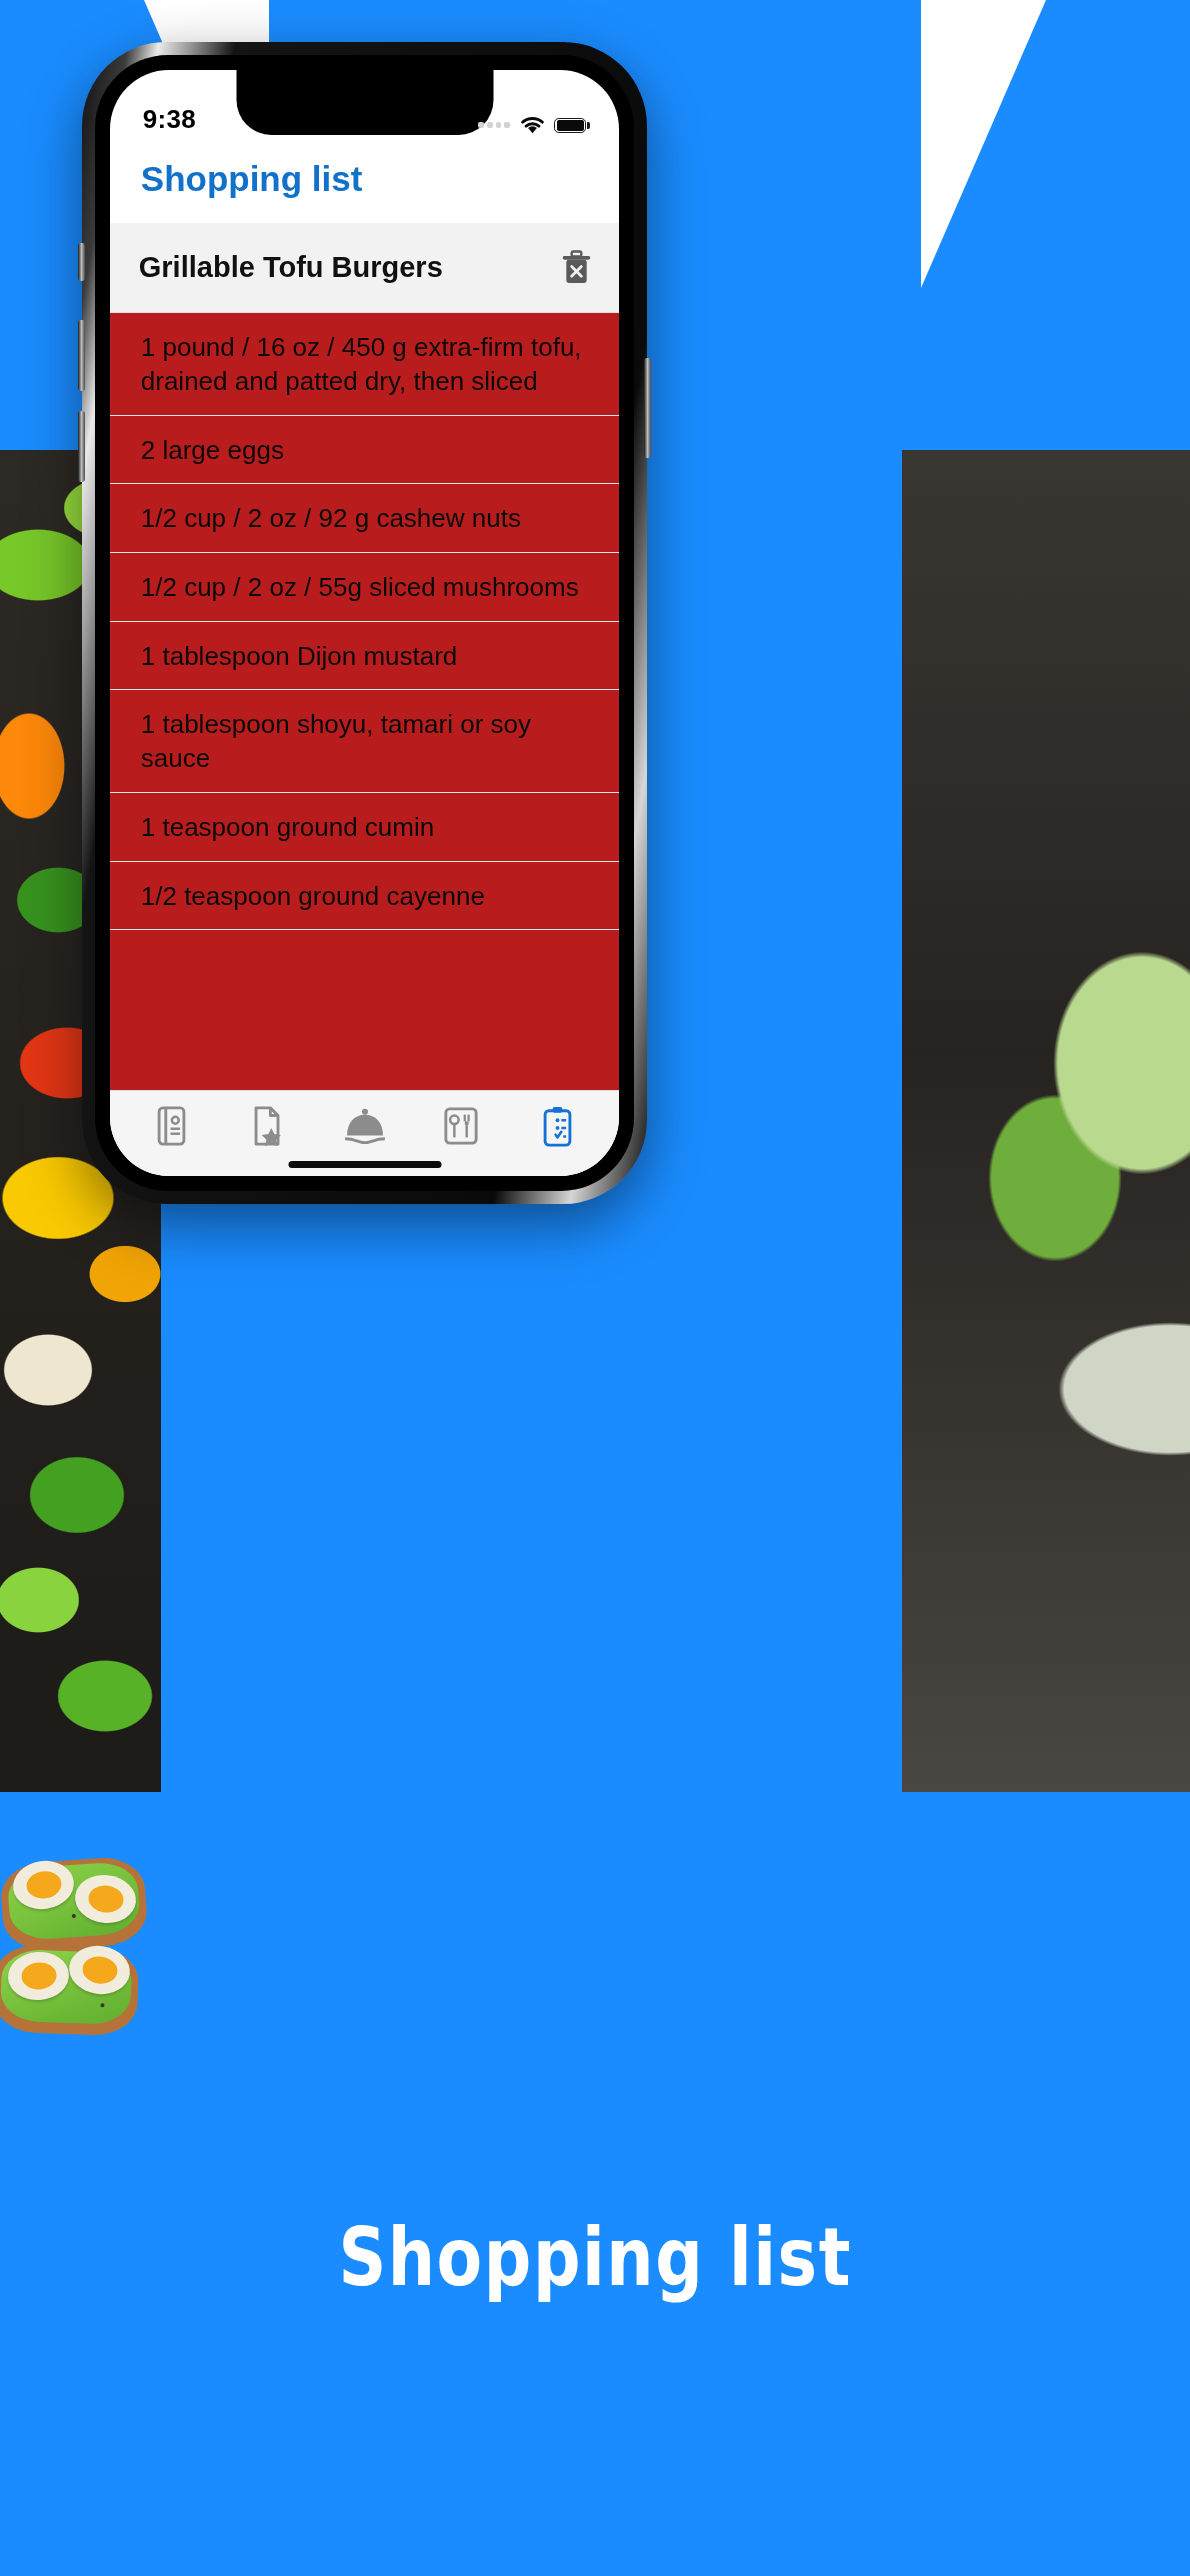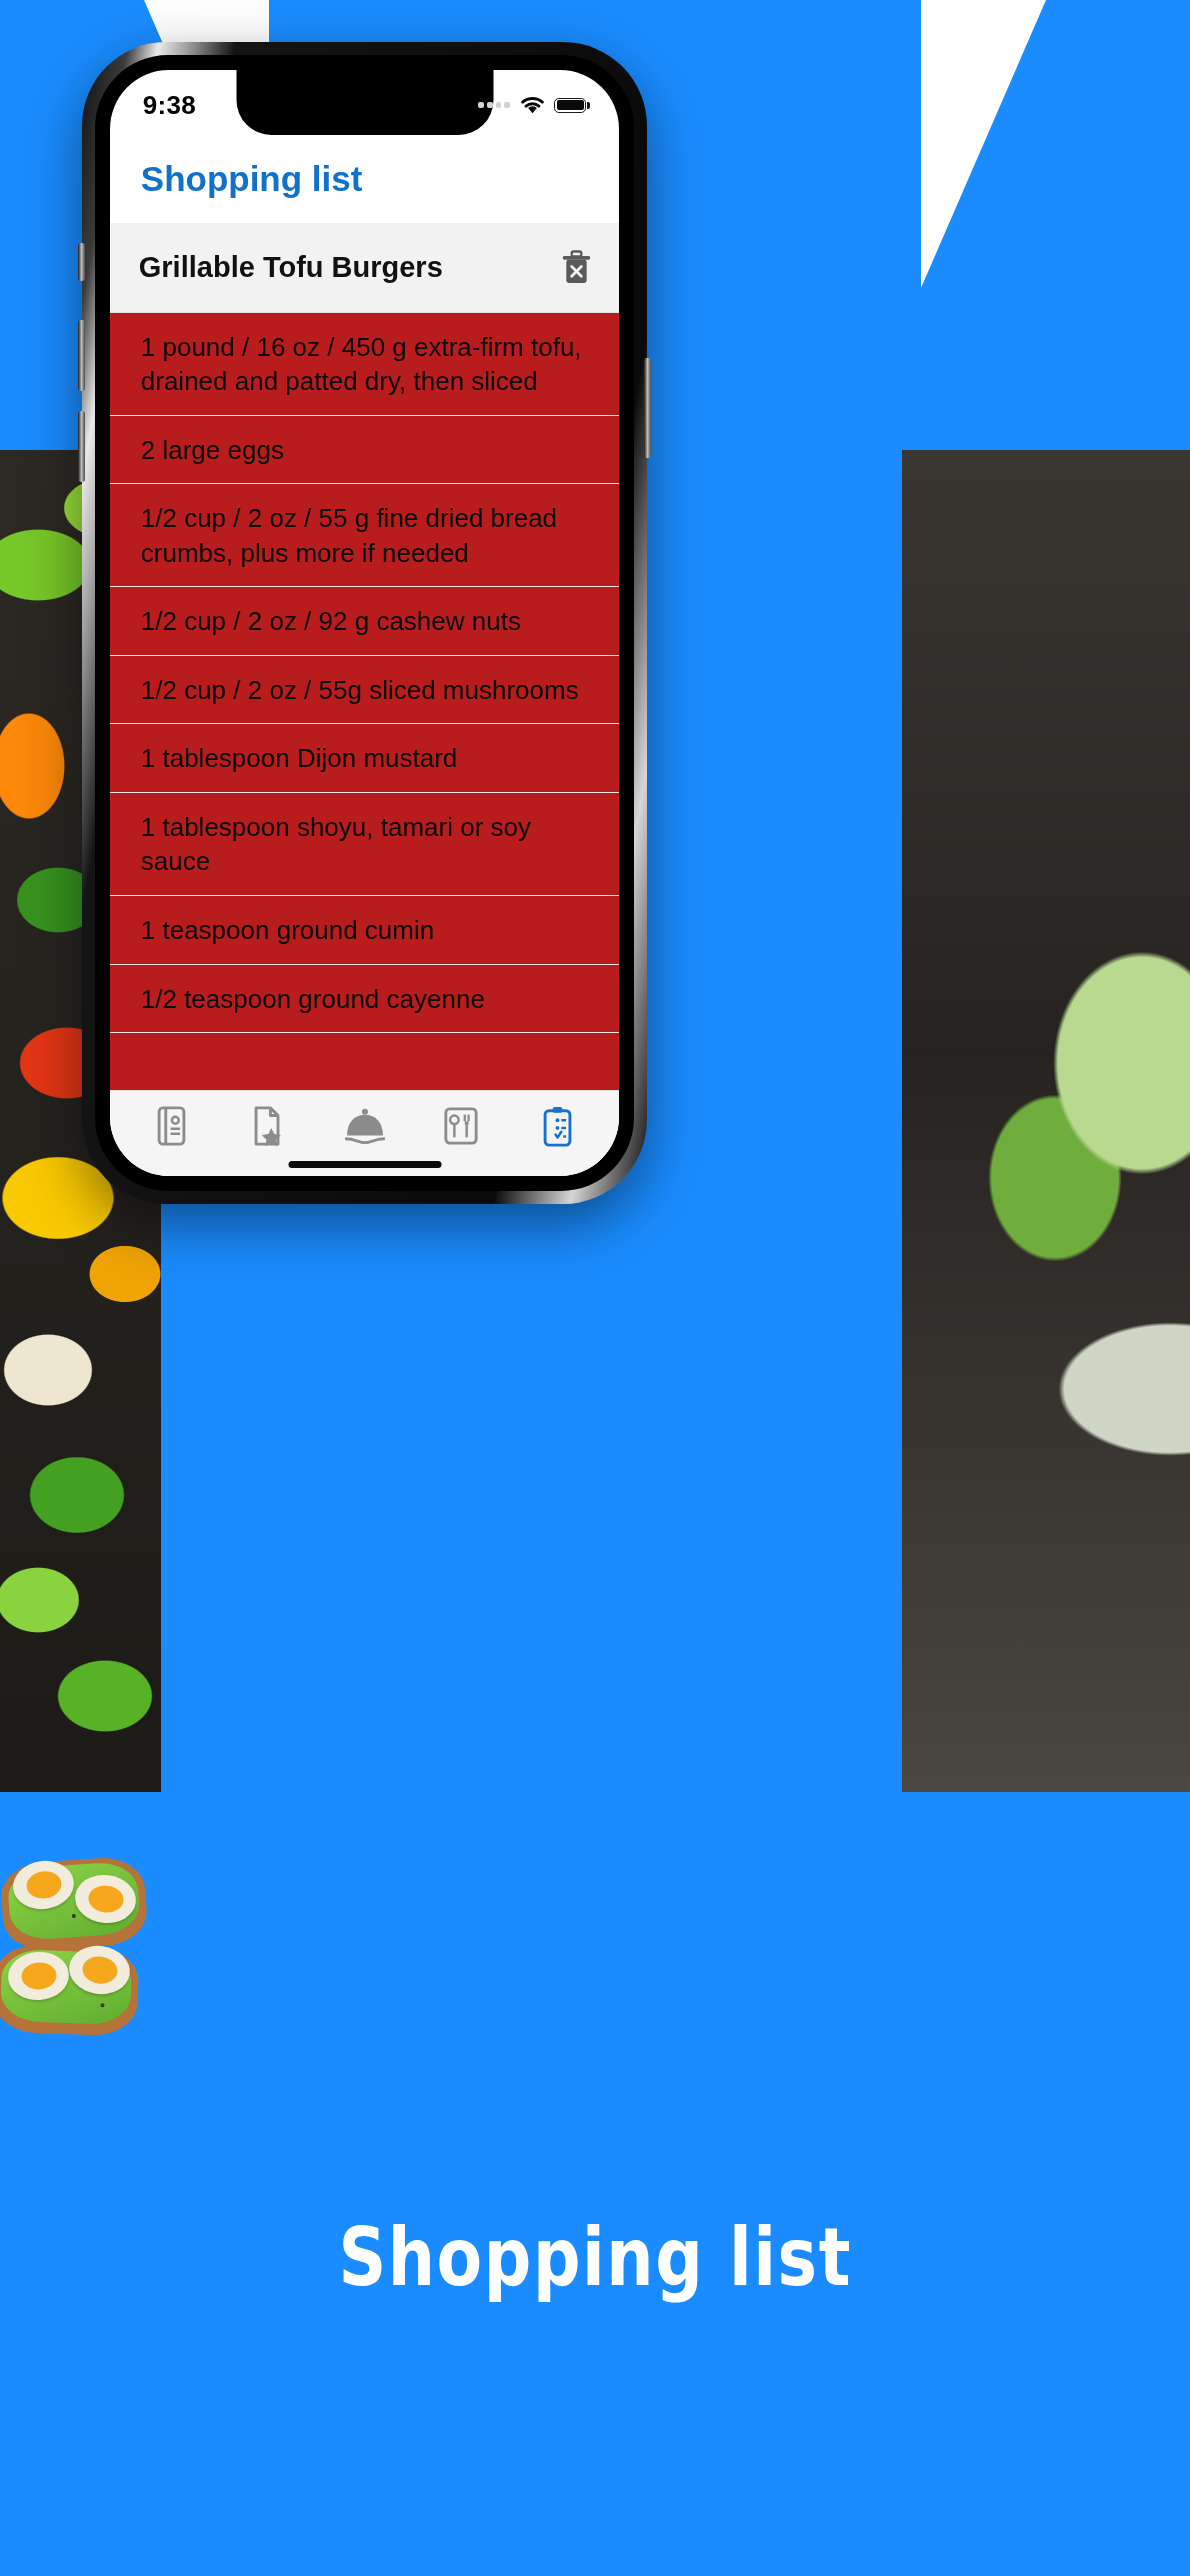--- a/index.html
+++ b/index.html
@@ -86,21 +86,21 @@
   
   .notch{
     position:absolute;left:50%;transform:translateX(-50%);top:0;
     width:257px;height:65px;background:#000;
     border-bottom-left-radius:35px;border-bottom-right-radius:35px;z-index:5;
   }
 
   
   .statusbar{
     position:absolute;left:0;right:0;top:0;height:65px;
-    display:flex;align-items:center;justify-content:space-between;
+    display:flex;align-items:flex-end;justify-content:space-between;
     padding:0 33px;box-sizing:border-box;z-index:6;
   }
   .sb-time{font-size:26px;font-weight:bold;color:#000;letter-spacing:0.3px;margin-top:5.8px;}
   .sb-right{display:flex;align-items:center;gap:8.6px;margin-top:5.8px;}
   .sig-dots{display:flex;gap:2.9px;align-items:flex-end;}
   .sig-dots i{width:5.8px;height:5.8px;border-radius:1.9px;background:#d2d2d2;display:block;}
   .battery{
     width:32px;height:15.3px;border:1.9px solid #1a1a1a;border-radius:4.8px;
     position:relative;box-sizing:border-box;padding:1.4px;
   }
@@ -245,21 +245,20 @@
               <rect x="2" y="6" width="28" height="4" rx="1.5" fill="#5a5a5a"></rect>
               <rect x="5.5" y="10" width="21" height="24" rx="2.5" fill="#5a5a5a"></rect>
               <path d="M11 17 L21 27 M21 17 L11 27" stroke="#f2f2f2" stroke-width="2.8" stroke-linecap="round"></path>
             </svg>
           </div>
         </div>
 
         <div class="list">
           <div class="row">1 pound / 16 oz / 450 g extra-firm tofu, drained and patted dry, then sliced</div>
           <div class="row">2 large eggs</div>
-          <div class="row">1/2 cup / 2 oz / 55 g fine dried bread crumbs, plus more if needed</div>
           <div class="row">1/2 cup / 2 oz / 92 g cashew nuts</div>
           <div class="row">1/2 cup / 2 oz / 55g sliced mushrooms</div>
           <div class="row">1 tablespoon Dijon mustard</div>
           <div class="row">1 tablespoon shoyu, tamari or soy sauce</div>
           <div class="row">1 teaspoon ground cumin</div>
           <div class="row">1/2 teaspoon ground cayenne</div>
 
         </div>
 
         <div class="tabbar">

